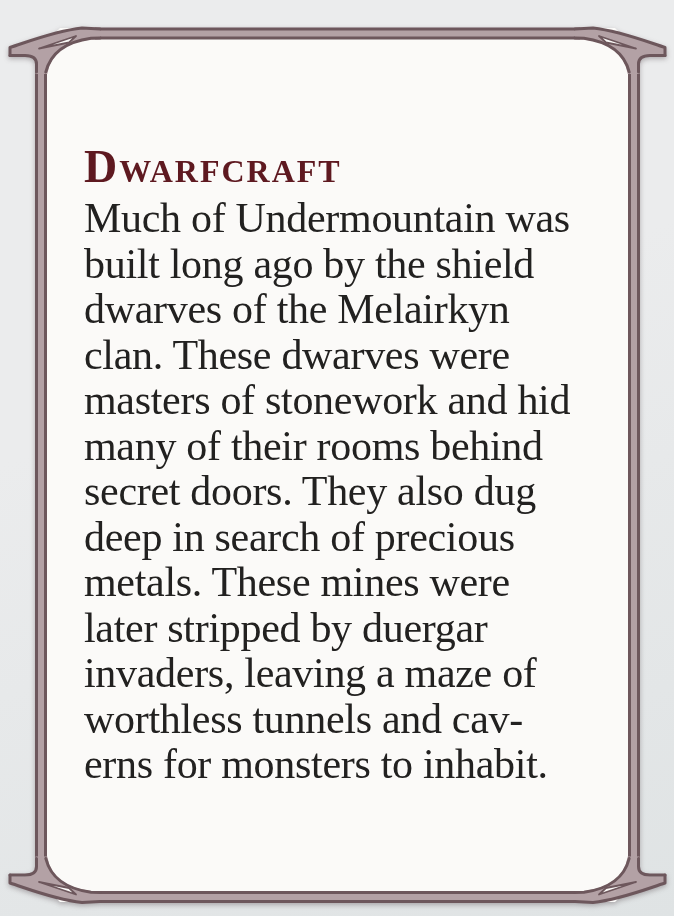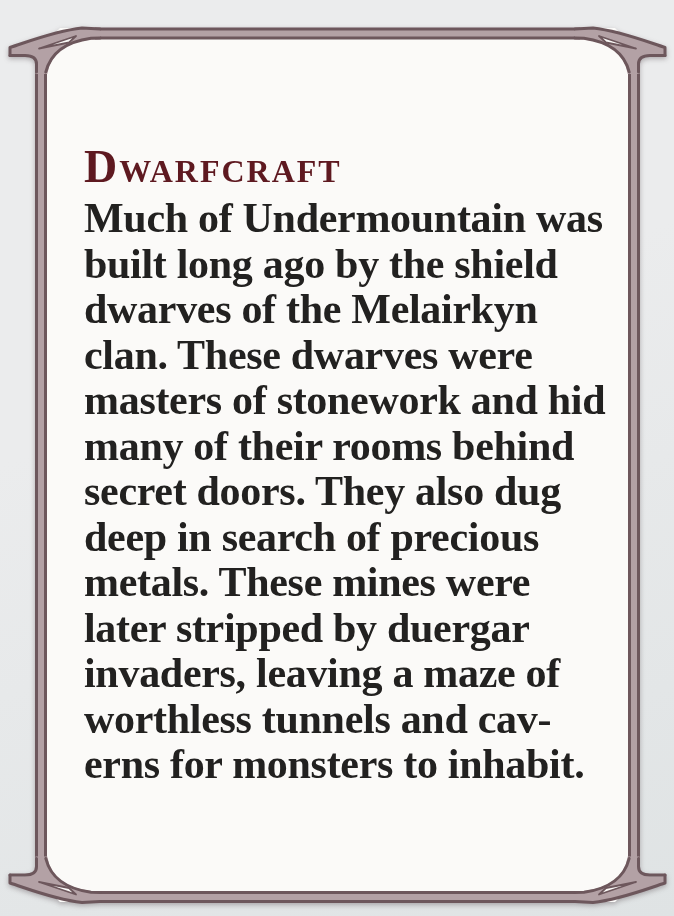--- a/index.html
+++ b/index.html
@@ -40,21 +40,20 @@
     letter-spacing:2px;
     color:var(--heading_color);
   }
   .body-text{
     margin:6px 0 0 0;
     font-size:42px;
     line-height:45.5px;
     letter-spacing:-0.3px;
     color:var(--body_color);
     white-space:pre-line;
-    font-weight:bold;
   }
 </style>
 </head>
 <body>
 
 <div class="page">
 
   <svg class="frame-svg" width="674" height="916" viewBox="0 0 674 916" aria-hidden="true">
     <defs>
       <g id="corner">

